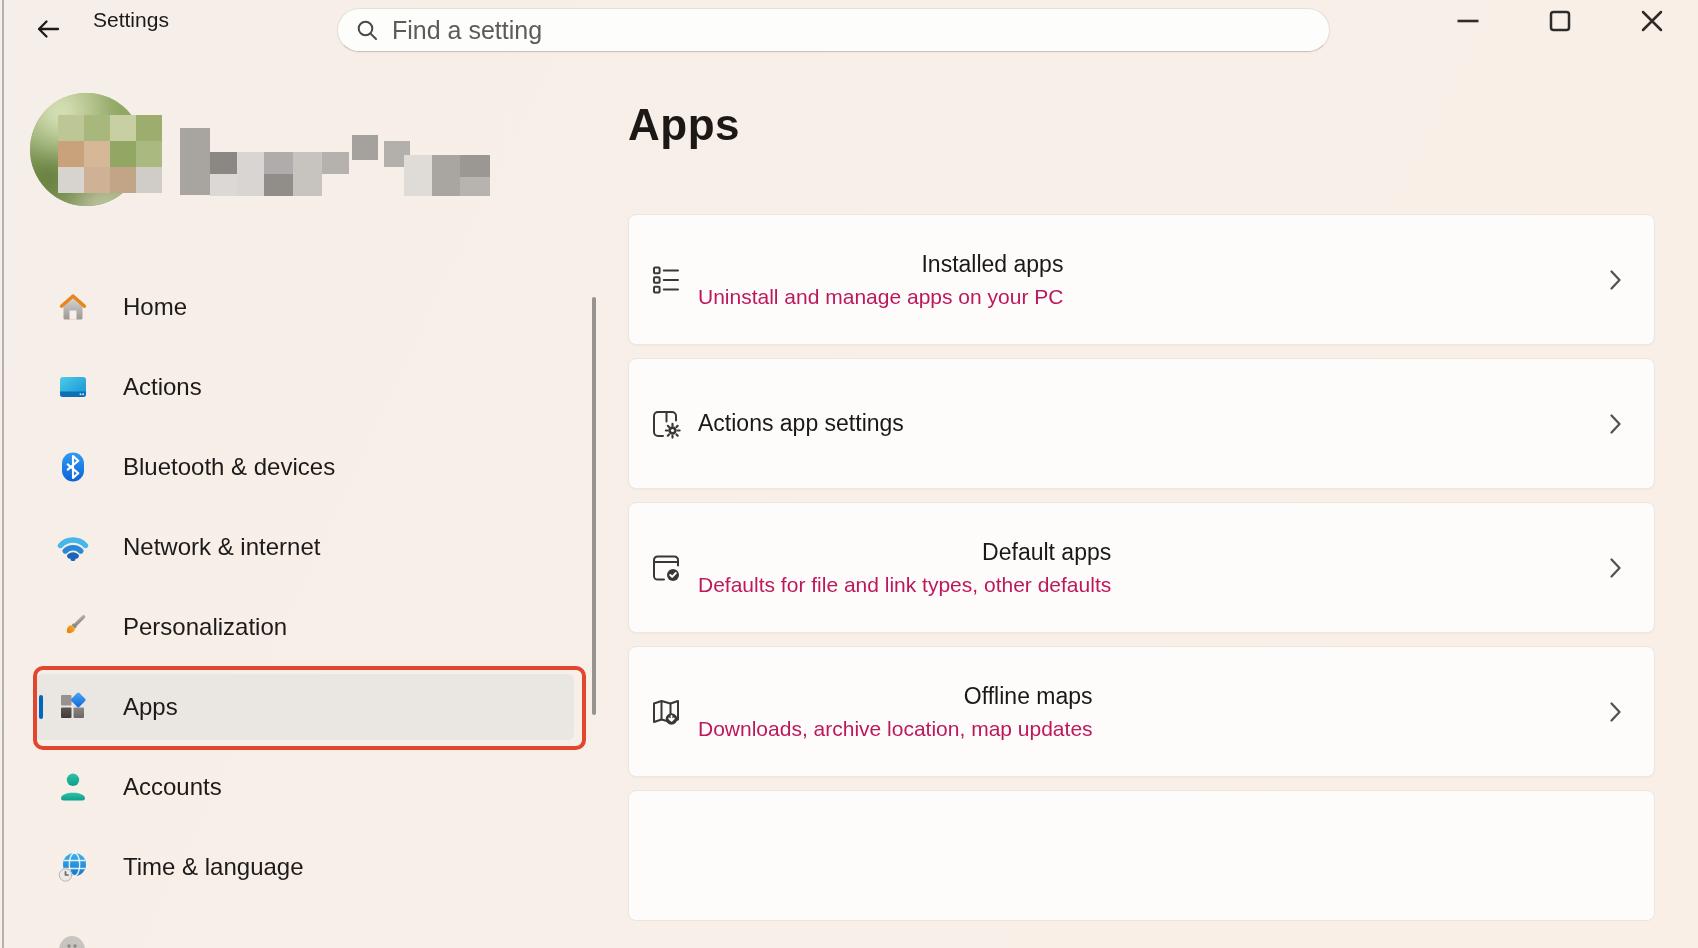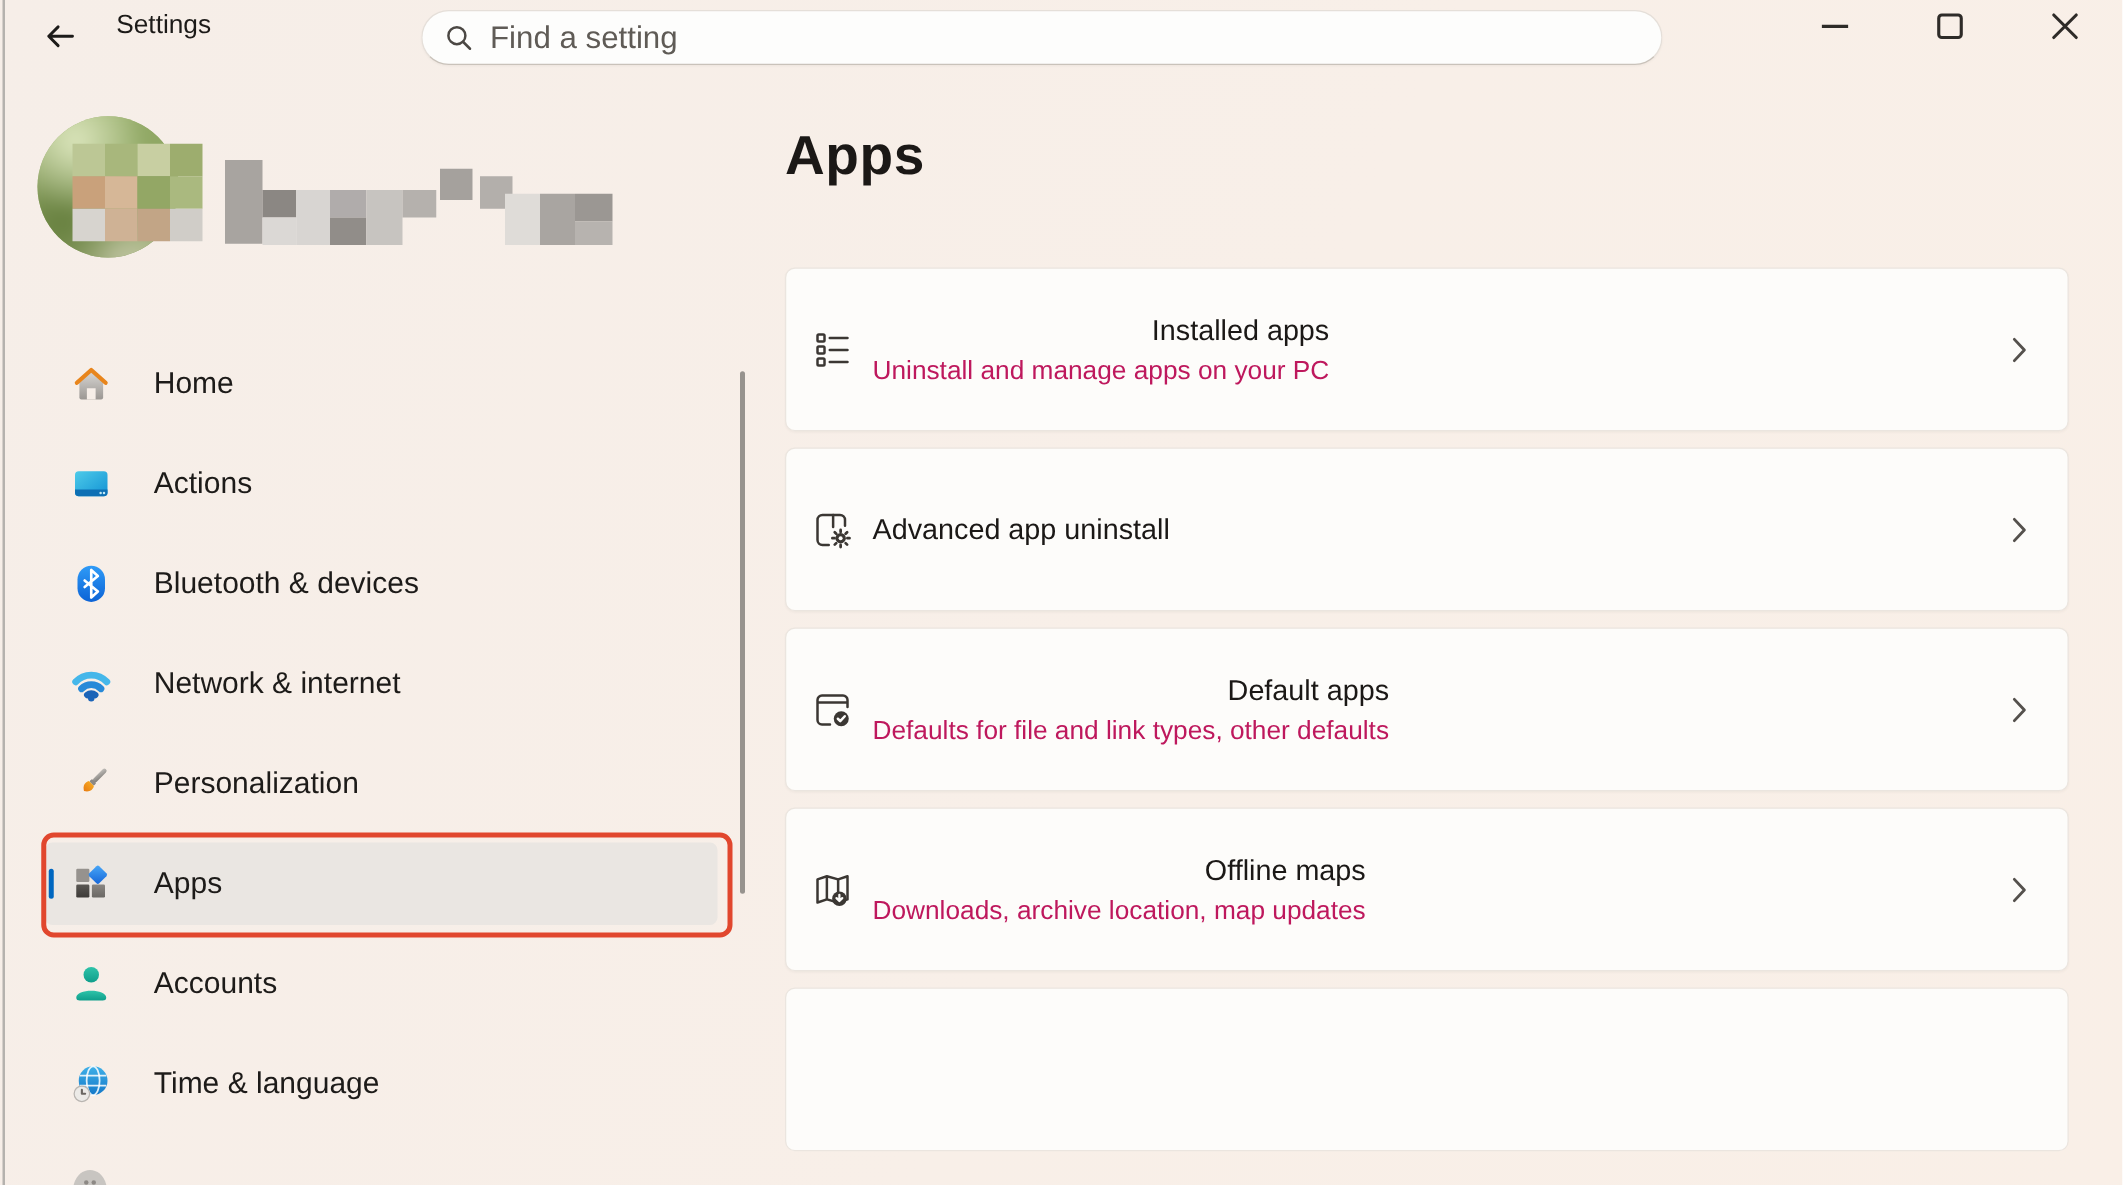--- a/index.html
+++ b/index.html
@@ -338,21 +338,21 @@
             <path d="M27 13.5 V9 a4 4 0 0 0 -4 -4 H9 a4 4 0 0 0 -4 4 v16 a4 4 0 0 0 4 4 h5" fill="none" stroke="#3b3733" stroke-width="2" stroke-linecap="round"></path>
             <path d="M17.5 5 v9.5" stroke="#3b3733" stroke-width="2" stroke-linecap="round"></path>
             <circle cx="23.5" cy="23.5" r="4.2" fill="#3b3733"></circle>
             <g stroke="#3b3733" stroke-width="2.2" stroke-linecap="round">
               <path d="M23.5 16.9 v1.7 M23.5 28.9 v1.7 M16.9 23.5 h1.7 M28.9 23.5 h1.7 M18.8 18.8 l1.2 1.2 M27.5 27.5 l1.2 1.2 M28.7 18.8 l-1.2 1.2 M20 27.5 l-1.2 1.2"></path>
             </g>
             <circle cx="23.5" cy="23.5" r="1.6" fill="#fdfcfa"></circle>
           </svg>
         </span>
     <span class="ctext">
-      <span class="card-title">Advanced app uninstall</span>
+      <span class="card-title">Actions app settings</span>
     </span>
     <span class="chev">
       <svg width="30" height="30" viewBox="0 0 30 30">
             <path d="M11.5 6.5 l8 8.5 -8 8.5" fill="none" stroke="#55514d" stroke-width="2.3" stroke-linecap="round" stroke-linejoin="round"></path>
           </svg>
     </span>
   </div>
       <div class="card">
     <span class="cicon">
           <svg width="34" height="34" viewBox="0 0 34 34">

